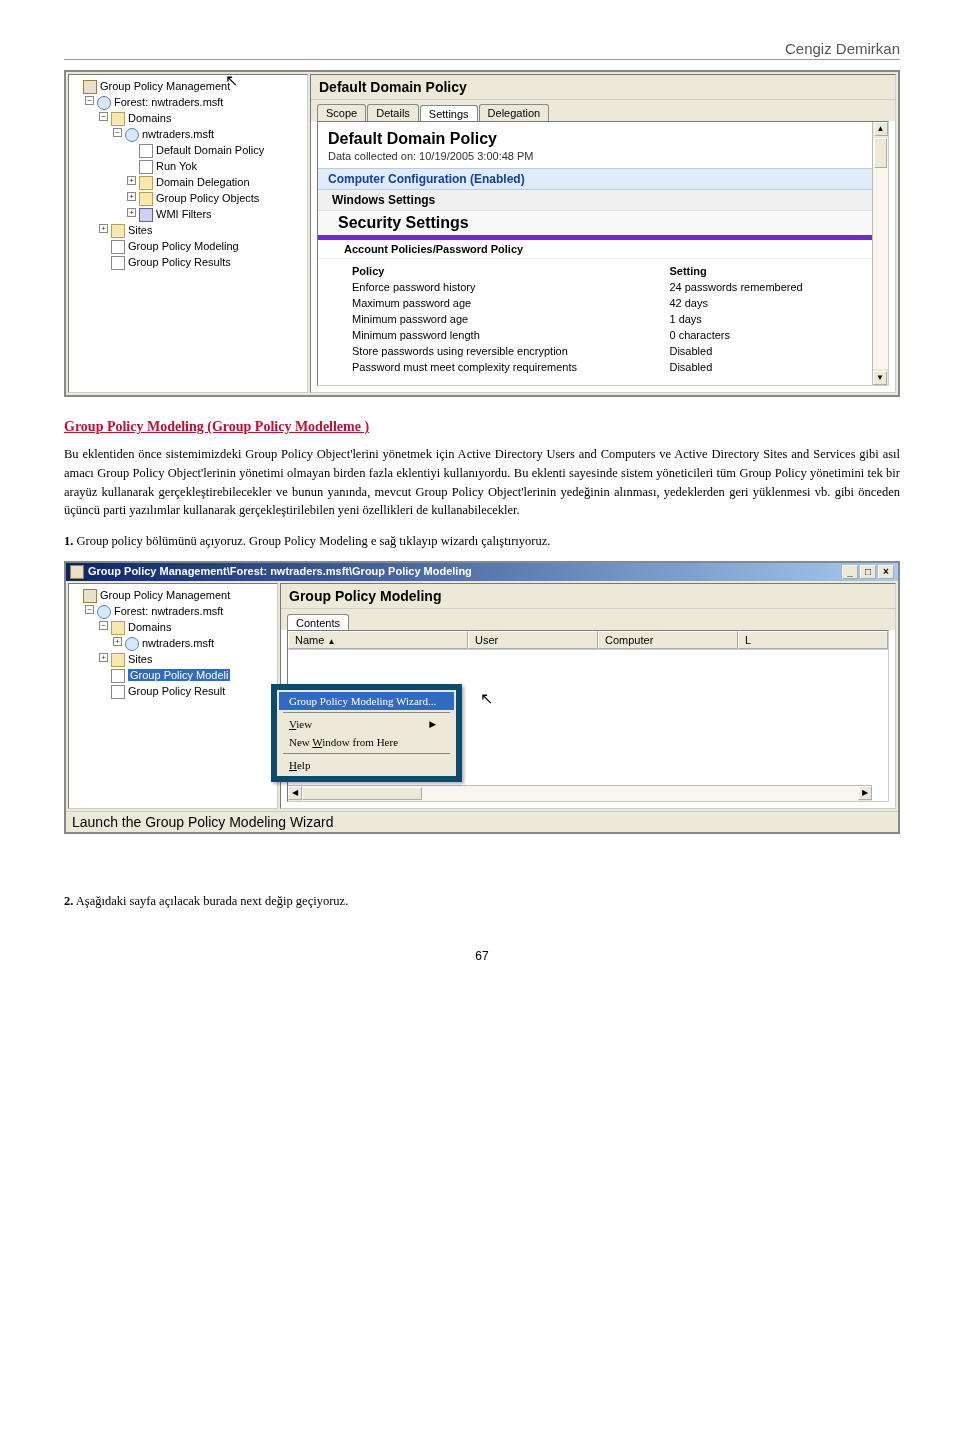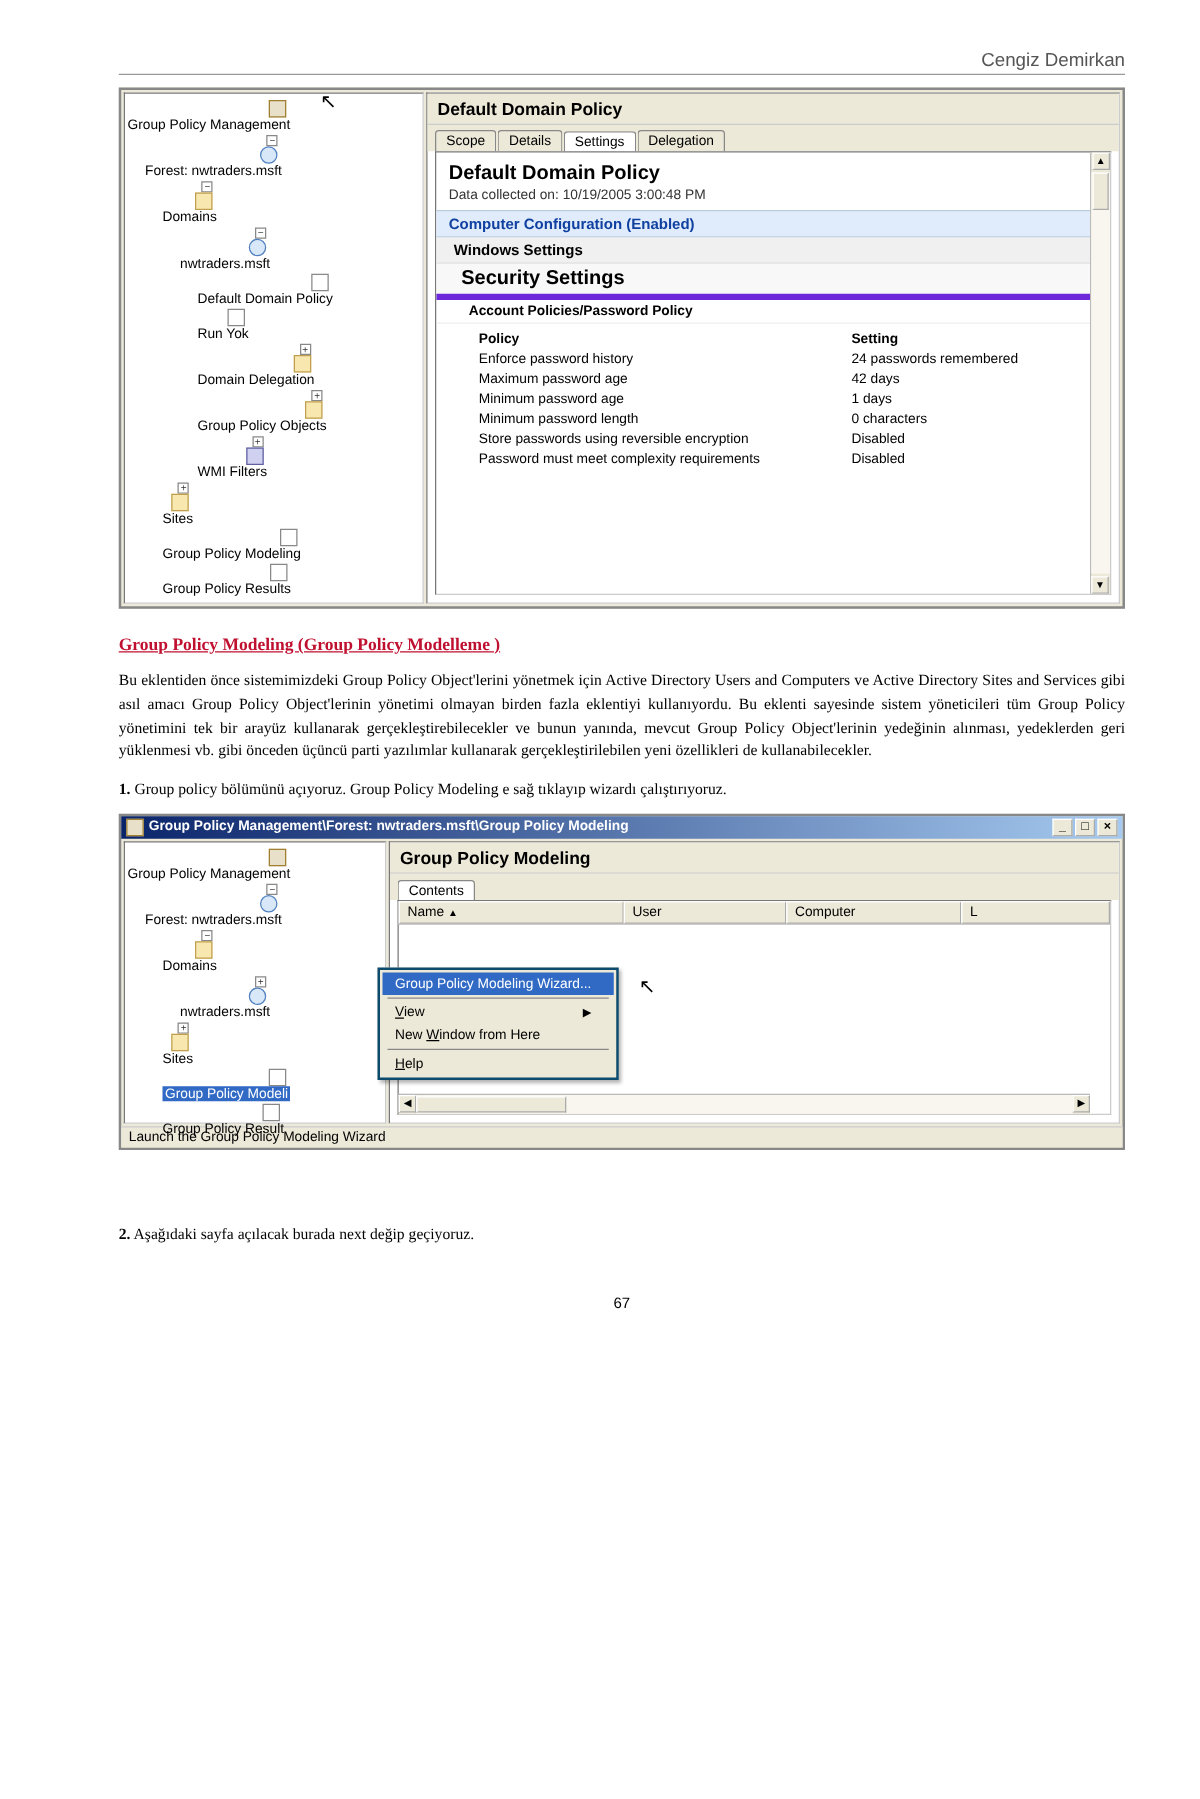--- a/index.html
+++ b/index.html
@@ -1,26 +1,26 @@
 <!DOCTYPE html>
 <html><head>
 <meta charset="utf-8">
 <style>
   * { box-sizing: border-box; margin: 0; padding: 0; }
   body { font-family: Verdana, Arial, sans-serif; font-size: 13px; background: #fff; color: #000; width: 960px; margin: 0 auto; }
-  .page { padding: 40px 60px 30px 95px; }
+  .page { padding: 40px 60px 30px 64px; }
   .header-name { text-align: right; font-family: Verdana, sans-serif; font-size: 15px; color: #555; border-bottom: 1px solid #999; padding-bottom: 2px; margin-bottom: 10px; }
   .win { border: 2px solid #888; background: #ece9d8; font-family: Tahoma, sans-serif; font-size: 11px; position: relative; }
   .win-body { display: flex; }
   .tree-pane { width: 240px; background: #fff; border: 1px inset #ccc; margin: 2px; padding: 4px 2px; min-height: 280px; }
   .tree ul { list-style: none; padding-left: 14px; }
   .tree li { padding: 1px 0; white-space: nowrap; display: flex; align-items: center; }
   .expander { width: 9px; height: 9px; border: 1px solid #888; font-size: 8px; line-height: 7px; text-align: center; margin-right: 3px; color: #333; align-items: center; justify-content: center; display: inline-flex; }
   .noexp { width: 12px; display: inline-block; }
-  .tree .row { display: flex; align-items: flex-end; flex-direction: column; }
+  .tree .row { display: flex; align-items: flex-start; }
   .tree .ico { width: 14px; height: 14px; margin-right: 3px; display: inline-block; }
   .ico-scroll { background: #e8e0c8; border: 1px solid #a08030; }
   .ico-globe { background: #d8e8f8; border-radius: 50%; border: 1px solid #5080c0; }
   .ico-folder { background: #f8e8b0; border: 1px solid #c0a050; }
   .ico-folder-ou { background: #f8e8b0; border: 1px solid #c0a050; position: relative; }
   .ico-note { background: #fff; border: 1px solid #888; }
   .ico-link { background: #fff; border: 1px solid #888; }
   .ico-filter { background: #d0d0f0; border: 1px solid #6060a0; }
   .right-pane { flex: 1; margin: 2px 2px 2px 0; border: 1px inset #ccc; background: #fff; display: flex; flex-direction: column; }
   .pane-title { background: #ece9d8; padding: 4px 8px; font-weight: bold; font-size: 14px; border-bottom: 1px solid #ccc; }
@@ -53,26 +53,26 @@
 
   .win2 { border: 2px solid #888; background: #ece9d8; font-family: Tahoma, sans-serif; font-size: 11px; }
   .titlebar { background: linear-gradient(to right, #0a246a, #a6caf0); color: #fff; display: flex; padding: 2px 4px; font-weight: bold; font-size: 11px; }
   .titlebar .spacer { flex: 1; }
   .tb-btn { width: 16px; height: 14px; background: #ece9d8; border: 1px outset #fff; color: #000; font-size: 10px; text-align: center; line-height: 12px; margin-left: 2px; }
   .tb-ico { width: 14px; height: 14px; background: #e8e0c8; border: 1px solid #a08030; margin-right: 4px; }
   .win2-body { display: flex; height: 230px; }
   .list-cols { background: #ece9d8; display: flex; border-bottom: 1px solid #ccc; }
   .list-col { border: 1px outset #fff; padding: 2px 6px; font-size: 11px; background: #ece9d8; }
   .content-pane { flex: 1; margin: 2px 2px 2px 0; border: 1px inset #ccc; background: #fff; display: flex; flex-direction: column; position: relative; }
-  .contextmenu { position: absolute; background: #ece9d8; border: 2px solid #0c4a6e; box-shadow: 2px 2px 3px rgba(0,0,0,.3); font-size: 11px; padding: 2px; }
+  .contextmenu { position: absolute; background: #ece9d8; border: 6px solid #0c4a6e; box-shadow: 2px 2px 3px rgba(0,0,0,.3); font-size: 11px; padding: 2px; font-family: Liberation Serif, serif; }
   .cm-item { padding: 3px 18px 3px 10px; white-space: nowrap; display: flex; align-items: center; justify-content: space-between; }
   .cm-item.hi { background: #316ac5; color: #fff; }
   .cm-sep { border-top: 1px solid #888; margin: 2px 4px; }
   .cm-arrow { font-size: 9px; margin-left: 20px; }
-  .statusbar { border-top: 1px solid #ccc; background: #ece9d8; padding: 2px 6px; font-size: 11px; }
+  .statusbar { border-top: 1px solid #ccc; background: #ece9d8; padding: 2px 6px; font-size: 14px; }
   .list-body { flex: 1; position: relative; }
   .sb-h { position: absolute; bottom: 0; left: 0; right: 16px; height: 16px; background: #ece9d8; border-top: 1px solid #bbb; display: flex; }
   .sb-h .sb-btn-h { width: 14px; height: 14px; background: #ece9d8; border: 1px outset #fff; font-size: 8px; text-align: center; line-height: 12px; }
   .sb-h .track { flex: 1; background: #f8f6ee; position: relative; }
   .sb-h .thumb { position: absolute; top: 1px; bottom: 1px; left: 0; width: 120px; background: #ece9d8; border: 1px outset #fff; }
   .cursor { width: 18px; height: 18px; position: absolute; }
   .cursor::before { content: "↖"; font-size: 16px; color: #000; position: absolute; left: -1px; top: -3px; text-shadow: 1px 1px 0 #fff; }
   .tree-sel { background: #316ac5; color: #fff; padding: 0 2px; }
   .pagenum { text-align:center; font-size:12px; margin-top:40px; }
   .underline-u { text-decoration: underline; }

